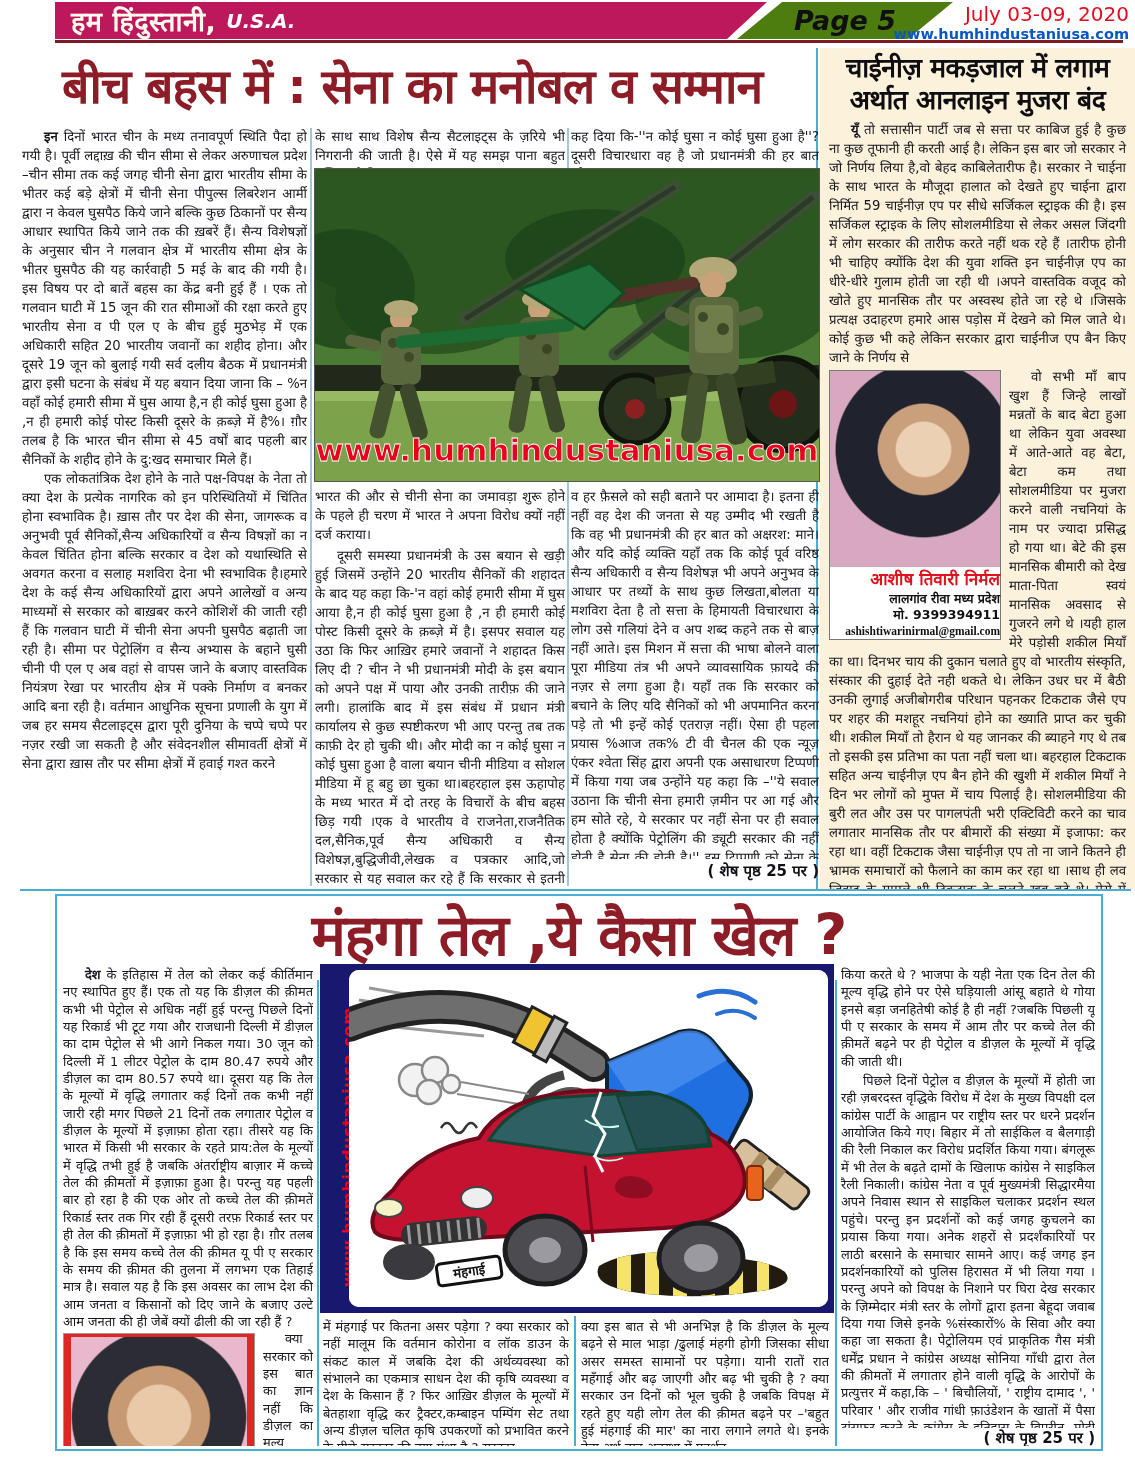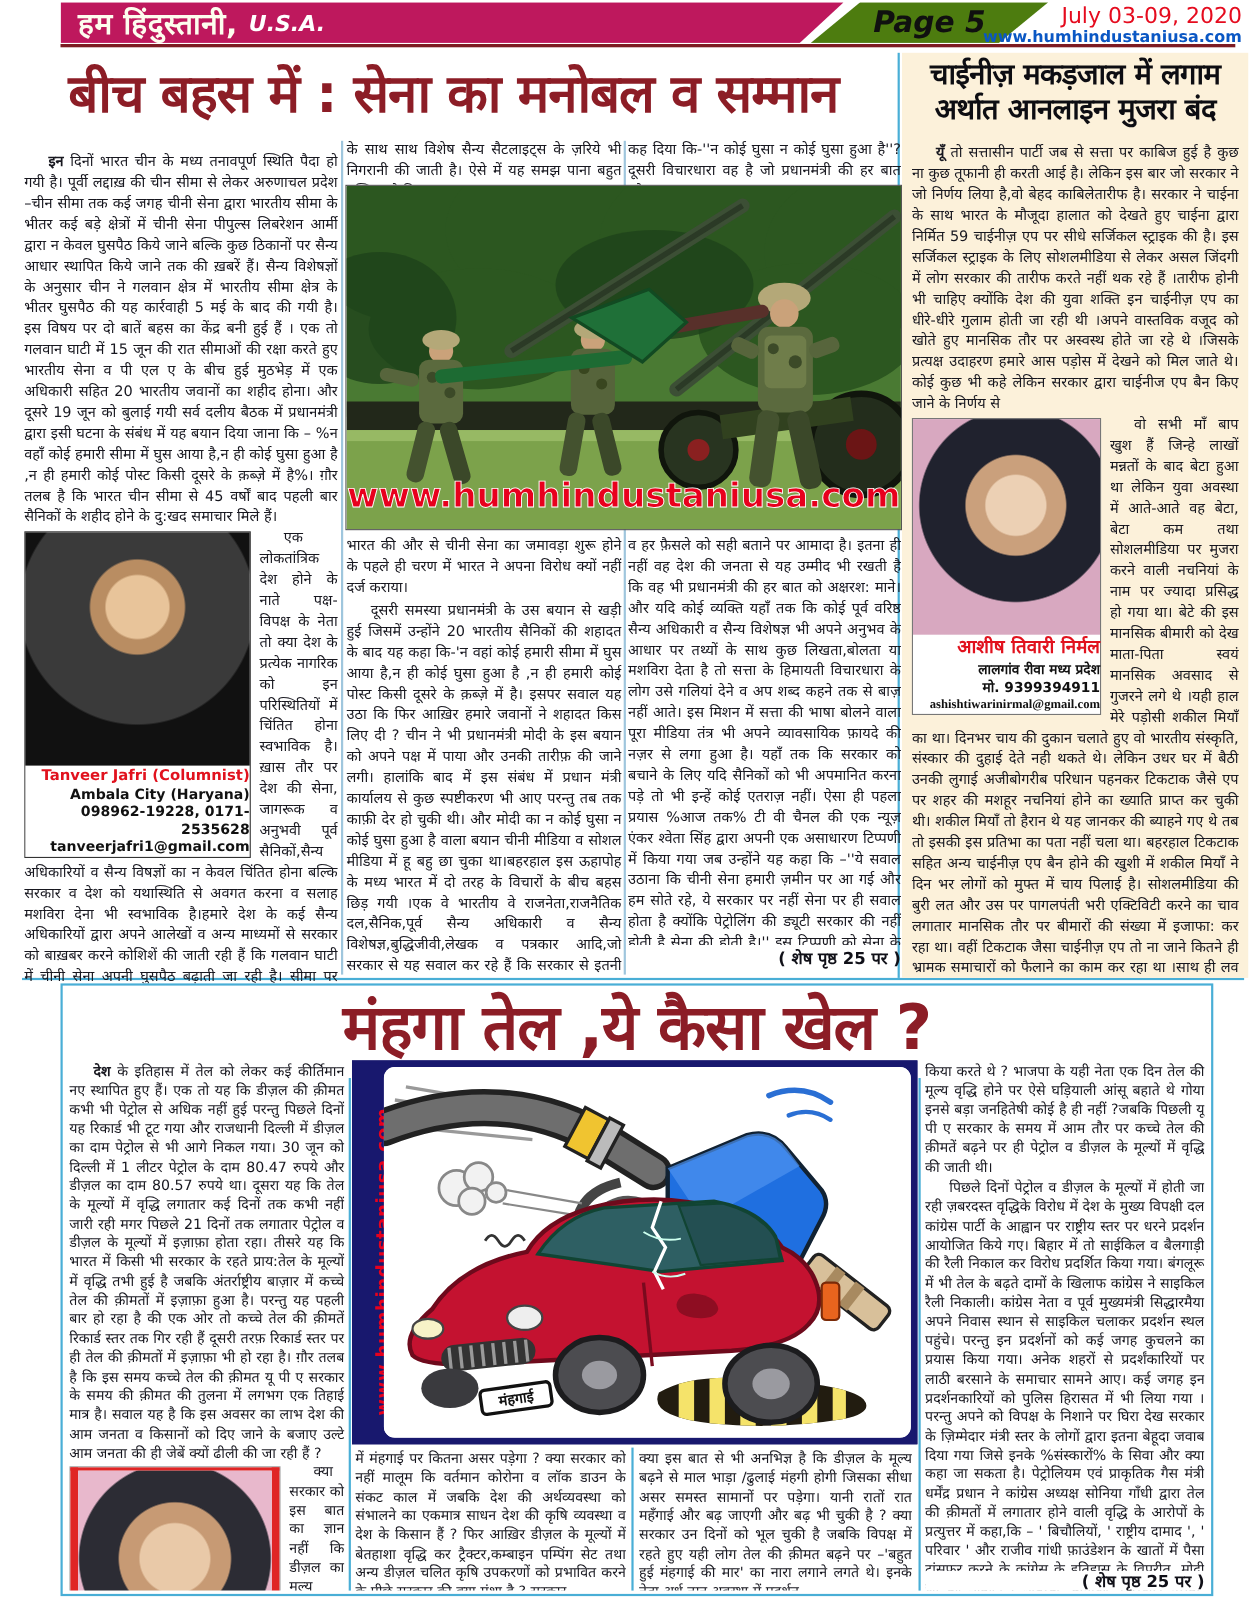--- a/index.html
+++ b/index.html
@@ -53,21 +53,21 @@
   .box2 .a-line{font-size:12.5px;line-height:1.3;}
   .box2 .a-email{font-size:11.5px;font-weight:bold;font-family:"Liberation Serif",serif;}
   
   .box3{width:192px;border-color:#999;}
   .box3 .photo-frame{border-left:7px solid #e02525;border-right:7px solid #e02525;border-top:3px solid #e02525;}
   .box3 .a-photo{height:210px;background:
      radial-gradient(circle at 50% 38%,#e9c9a8 0 20%,#c79a74 21% 32%,#2c2c34 33% 55%,#e8b8cc 56% 75%,#d799b5 76%);}
   
   .art2{position:absolute;left:820px;top:48px;width:315px;height:841px;background:#fcf1da;
     box-sizing:border-box;padding:4px 9px 0 9px;overflow:hidden;}
-  .art2 h2{margin:0 0 13px 0;font-size:26.5px;line-height:1.22;color:#0d0d12;text-align:center;
+  .art2 h2{margin:0 0 3px 0;font-size:26.5px;line-height:1.22;color:#0d0d12;text-align:center;
     letter-spacing:-.5px;}
   
   .army-photo{position:absolute;left:314px;top:168px;width:506px;height:314px;border:1px solid #555;
     box-sizing:border-box;overflow:hidden;}
   
   .art3{position:absolute;left:55px;top:894px;width:1048px;height:557px;border:2.5px solid #49aed6;
     box-sizing:border-box;background:#fff;}
   .headline3{position:absolute;left:0;top:0px;width:100%;height:78px;text-align:center;
     font-size:57px;font-weight:bold;color:#8c1d26;line-height:78px;letter-spacing:-1px;white-space:nowrap;}
   .art3 .body-txt{font-size:12.9px;line-height:1.345;}
@@ -97,32 +97,25 @@
   <div class="mast-url">www.humhindustaniusa.com</div>
 </div>
 
 <div class="headline1">बीच बहस में : सेना का मनोबल व सम्मान</div>
 
 <div class="vsep" style="left:310px;top:128px;height:758px;"></div>
 <div class="vsep" style="left:567px;top:128px;height:758px;"></div>
 <div class="vsep-strong" style="left:816px;top:48px;height:841px;"></div>
 <div class="hsep" style="left:20px;top:889px;width:1111px;"></div>
 
-<div class="col body-txt" style="left:22px;top:138px;width:285px;height:760px;">
+<div class="col body-txt" style="left:22px;top:127px;width:285px;height:760px;">
   <p style="text-indent:22px;margin:0;">
     <b>इन</b>
     <span>दिनों भारत चीन के मध्य तनावपूर्ण स्थिति पैदा हो गयी है। पूर्वी लद्दाख़ की चीन सीमा से लेकर अरुणाचल प्रदेश –चीन सीमा तक कई जगह चीनी सेना द्वारा भारतीय सीमा के भीतर कई बड़े क्षेत्रों में चीनी सेना पीपुल्स लिबरेशन आर्मी द्वारा न केवल घुसपैठ किये जाने बल्कि कुछ ठिकानों पर सैन्य आधार स्थापित किये जाने तक की ख़बरें हैं। सैन्य विशेषज्ञों के अनुसार चीन ने गलवान क्षेत्र में भारतीय सीमा क्षेत्र के भीतर घुसपैठ की यह कार्रवाही 5 मई के बाद की गयी है। इस विषय पर दो बातें बहस का केंद्र बनी हुई हैं । एक तो गलवान घाटी में 15 जून की रात सीमाओं की रक्षा करते हुए भारतीय सेना व पी एल ए के बीच हुई मुठभेड़ में एक अधिकारी सहित 20 भारतीय जवानों का शहीद होना। और दूसरे 19 जून को बुलाई गयी सर्व दलीय बैठक में प्रधानमंत्री द्वारा इसी घटना के संबंध में यह बयान दिया जाना कि – %न वहाँ कोई हमारी सीमा में घुस आया है,न ही कोई घुसा हुआ है ,न ही हमारी कोई पोस्ट किसी दूसरे के क़ब्ज़े में है%। ग़ौर तलब है कि भारत चीन सीमा से 45 वर्षों बाद पहली बार सैनिकों के शहीद होने के दु:खद समाचार मिले हैं।</span>
   </p>
-  <div class="author-box box1" style="shape-outside:inset(0)">
-    <div class="a-photo"></div>
-    <div class="a-name">Tanveer Jafri (Columnist)</div>
-    <div class="a-line">Ambala City (Haryana)</div>
-    <div class="a-line">098962-19228, 0171-2535628</div>
-    <div class="a-line">tanveerjafri1@gmail.com</div>
-  </div>
   <p>एक लोकतांत्रिक देश होने के नाते पक्ष-विपक्ष के नेता तो क्या देश के प्रत्येक नागरिक को इन परिस्थितियों में चिंतित होना स्वभाविक है। ख़ास तौर पर देश की सेना, जागरूक व अनुभवी पूर्व सैनिकों,सैन्य अधिकारियों व सैन्य विषज्ञों का न केवल चिंतित होना बल्कि सरकार व देश को यथास्थिति से अवगत करना व सलाह मशविरा देना भी स्वभाविक है।हमारे देश के कई सैन्य अधिकारियों द्वारा अपने आलेखों व अन्य माध्यमों से सरकार को बाख़बर करने कोशिशें की जाती रही हैं कि गलवान घाटी में चीनी सेना अपनी घुसपैठ बढ़ाती जा रही है। सीमा पर पेट्रोलिंग व सैन्य अभ्यास के बहाने घुसी चीनी पी एल ए अब वहां से वापस जाने के बजाए वास्तविक नियंत्रण रेखा पर भारतीय क्षेत्र में पक्के निर्माण व बनकर आदि बना रही है। वर्तमान आधुनिक सूचना प्रणाली के युग में जब हर समय सैटलाइट्स द्वारा पूरी दुनिया के चप्पे चप्पे पर नज़र रखी जा सकती है और संवेदनशील सीमावर्ती क्षेत्रों में सेना द्वारा ख़ास तौर पर सीमा क्षेत्रों में हवाई गश्त करने</p>
 </div>
 
 <div class="col body-txt" style="left:315px;top:127px;width:250px;height:41px;">
   <p style="text-indent:0;">के साथ साथ विशेष सैन्य सैटलाइट्स के ज़रिये भी निगरानी की जाती है। ऐसे में यह समझ पाना बहुत मुश्किल है कि</p>
 </div>
 <div class="col body-txt" style="left:571px;top:127px;width:248px;height:41px;">
   <p style="text-indent:0;">कह दिया कि-''न कोई घुसा न कोई घुसा हुआ है''? दूसरी विचारधारा वह है जो प्रधानमंत्री की हर बात को</p>
 </div>
 

